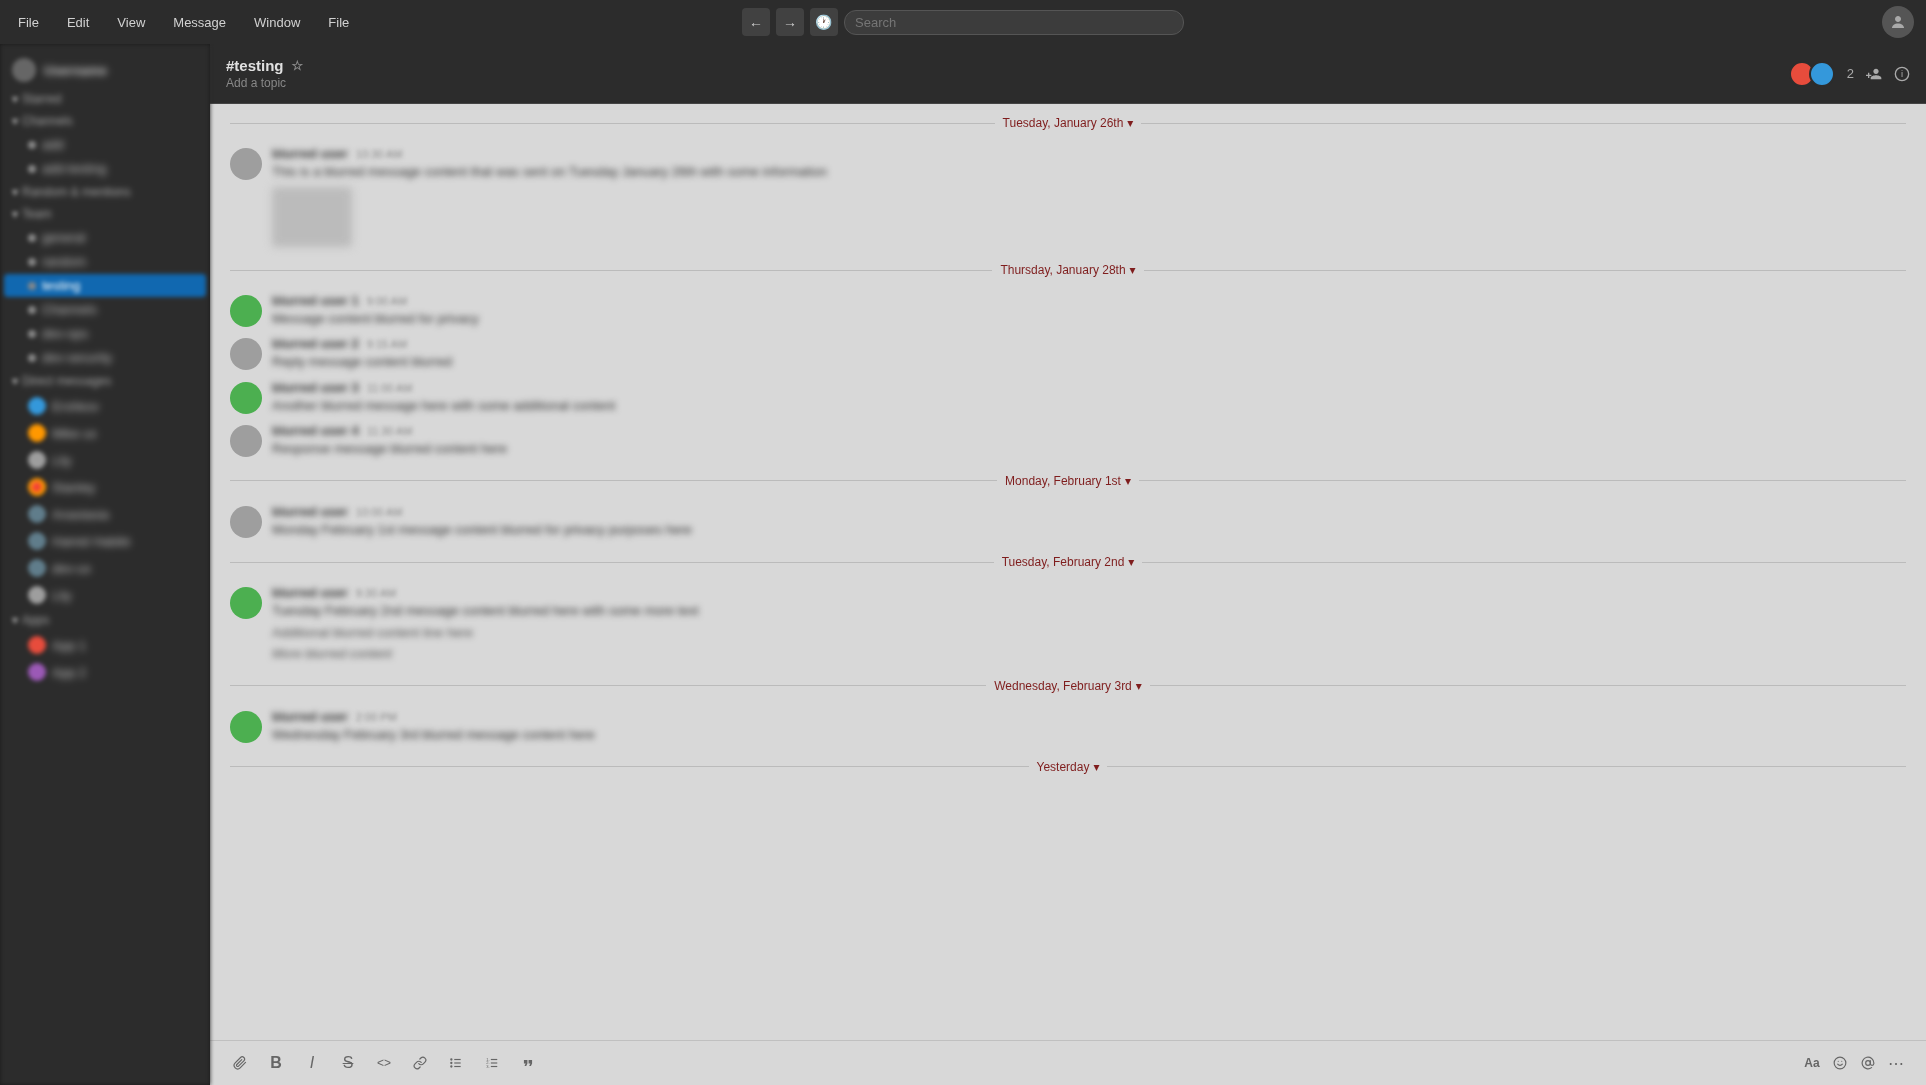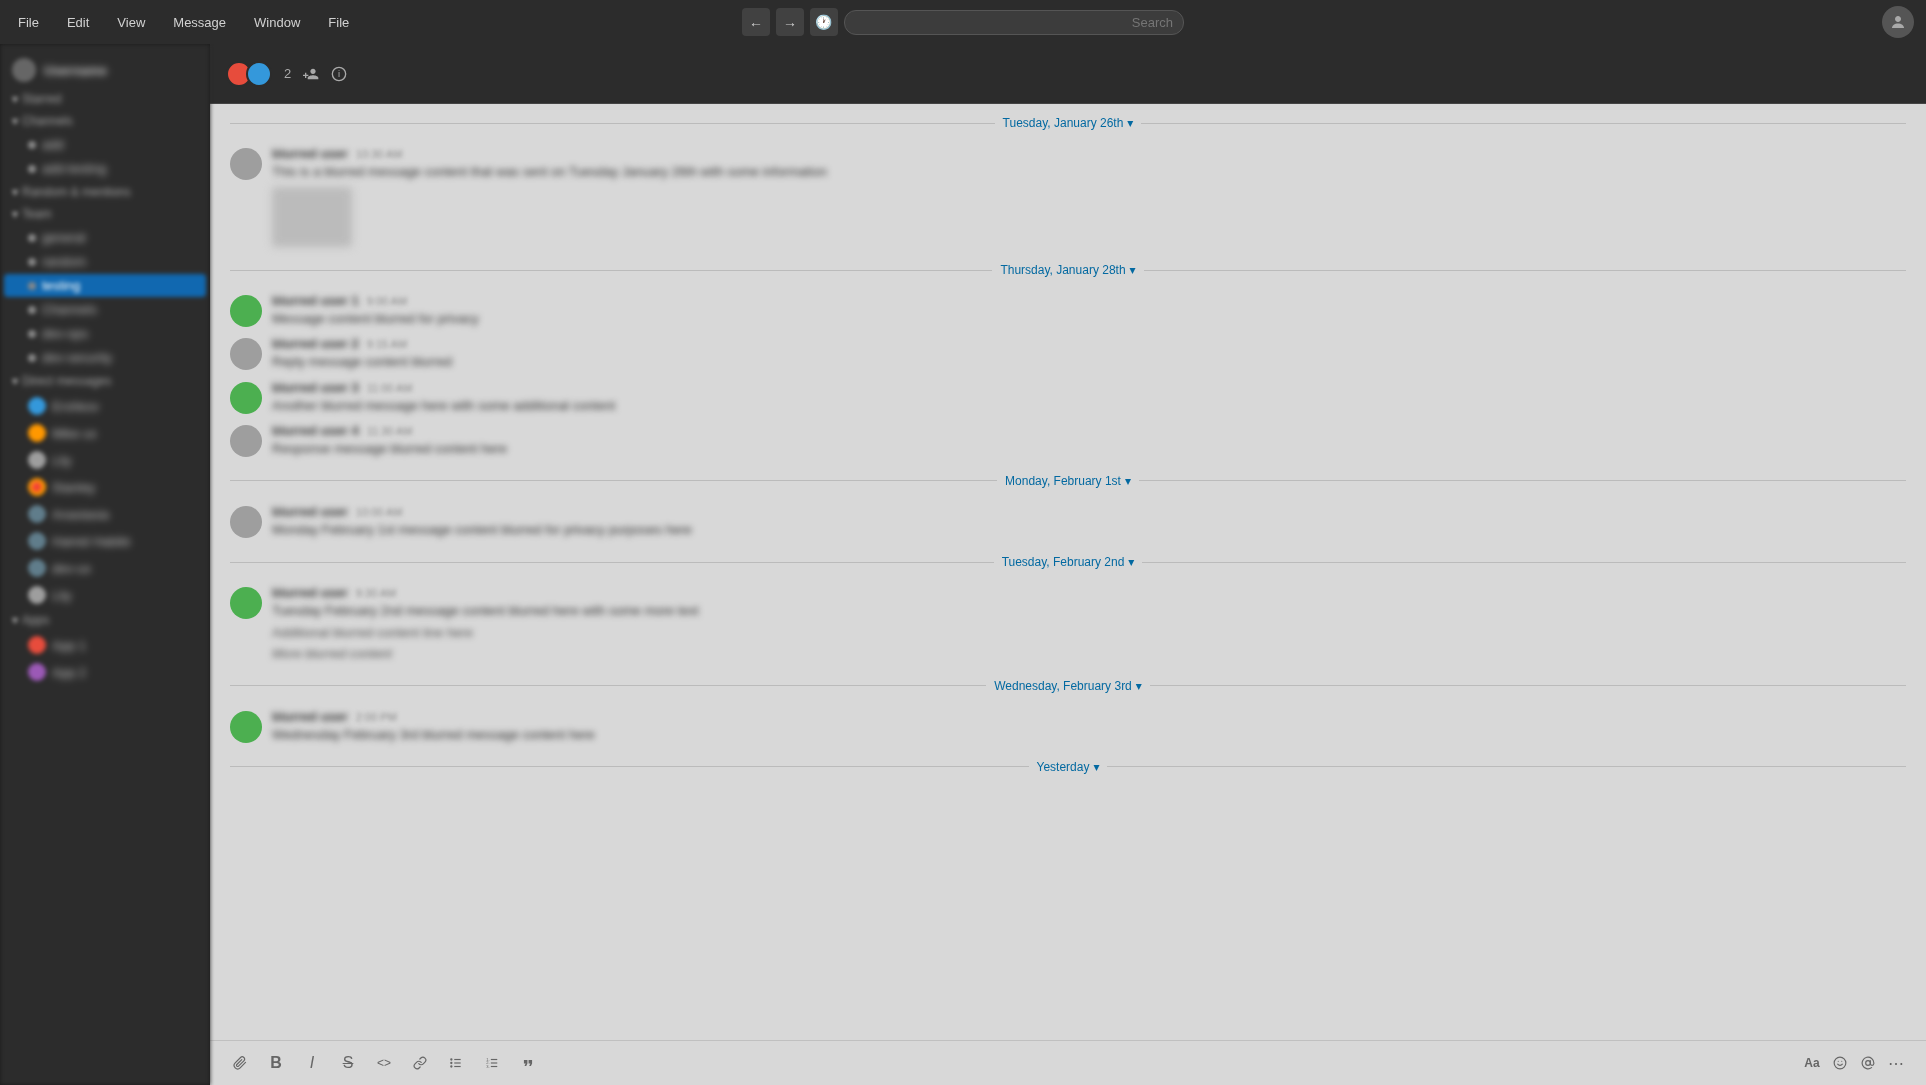--- a/index.html
+++ b/index.html
@@ -45,21 +45,20 @@
     }
     .search-bar {
       background: #3c3c3c;
       border: 1px solid #555;
       border-radius: 12px;
       padding: 4px 10px;
       color: #d1d1d1;
       font-size: 13px;
       width: 340px;
       outline: none;
-      text-align: right;
     }
     .menu-right {
       position: absolute;
       right: 12px;
       display: flex;
       align-items: center;
     }
     .avatar-icon {
       width: 32px;
       height: 32px;
@@ -224,21 +223,21 @@
       padding: 12px 20px;
       gap: 8px;
     }
     .date-divider-line {
       flex: 1;
       height: 1px;
       background: #bbb;
     }
     .date-divider-label {
       font-size: 12px;
-      color: #0369a1;
+      color: #7f1d1d;
       white-space: nowrap;
       display: flex;
       align-items: center;
       gap: 4px;
       cursor: pointer;
     }
 
     .message-group {
       padding: 4px 20px;
       display: flex;
@@ -481,20 +480,27 @@
     </div>
     <div class="sidebar-item">
       <div class="sidebar-avatar" style="background:#9b59b6;"></div>
       <span style="filter:blur(3px)">App 2</span>
     </div>
   </div>
 
   <div class="channel-area">
 
     <div class="channel-header">
+      <div class="channel-title-area">
+        <div class="channel-title">
+          <span>#testing</span>
+          <span class="star-icon">☆</span>
+        </div>
+        <div class="channel-subtitle">Add a topic</div>
+      </div>
       <div class="channel-header-actions">
         <div class="header-avatar-group">
           <div class="header-avatar a1"></div>
           <div class="header-avatar a2"></div>
         </div>
         <span class="member-count">2</span>
         <button class="header-btn">
           <svg width="16" height="16" viewBox="0 0 24 24" fill="none">
             <path d="M15 12C17.2 12 19 10.2 19 8C19 5.8 17.2 4 15 4C12.8 4 11 5.8 11 8C11 10.2 12.8 12 15 12ZM15 14C12.3 14 7 15.3 7 18V20H23V18C23 15.3 17.7 14 15 14ZM5 13V10H3V13H0V15H3V18H5V15H8V13H5Z" fill="#aaa"></path>
           </svg>

